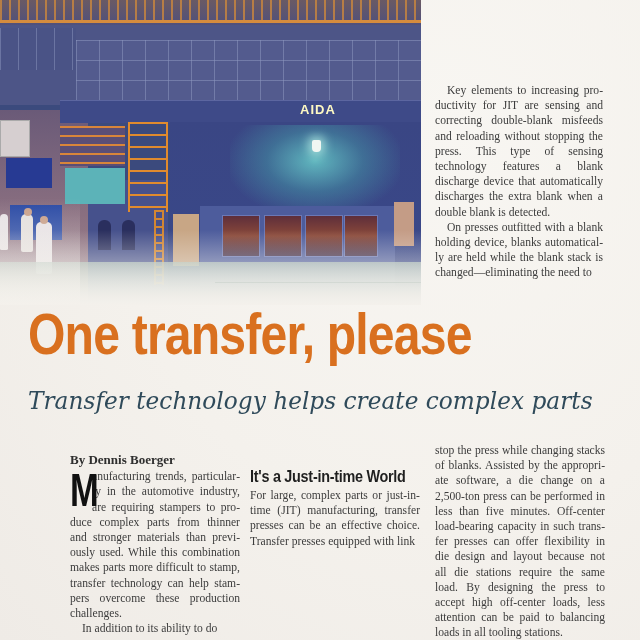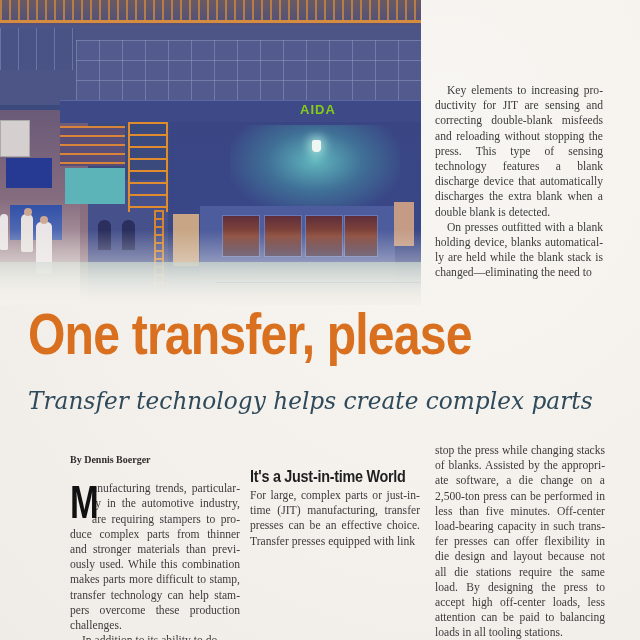--- a/index.html
+++ b/index.html
@@ -65,21 +65,21 @@
       left: 60px; top: 100px; width: 361px; height: 22px;
       background: #3e4a88;
       border-top: 1px solid #5c66a0;
     }
     .photo .aida {
       left: 300px; top: 102px;
       font-family: "Liberation Sans", sans-serif;
       font-weight: bold;
       font-size: 13px;
       letter-spacing: 1px;
-      color: #84cc16;
+      color: #fef9c3;
     }
     .photo .press-body {
       left: 170px; top: 122px; width: 251px; height: 170px;
       background: linear-gradient(180deg, #3a4684 0%, #39488a 100%);
     }
     .photo .press-glow {
       left: 230px; top: 125px; width: 170px; height: 90px;
       background: radial-gradient(ellipse at 50% 40%, rgba(110,220,210,.75) 0%, rgba(70,160,170,.45) 40%, rgba(58,70,132,0) 75%);
     }
     .photo .press-lamp {
@@ -236,23 +236,23 @@
     }
     .col-2 {
       left: 250px; top: 456px; width: 170px;
     }
     .col-3 {
       left: 435px; top: 443px; width: 170px;
     }
 
     .byline {
       font-weight: bold;
-      font-size: 10px;
+      font-size: 13px;
       color: #2e2e2e;
-      margin-bottom: 14px;
+      margin-bottom: 2px;
       text-align: left;
     }
     .dropcap {
       float: left;
       font-family: "Liberation Sans Narrow", "Liberation Sans", sans-serif;
       font-weight: bold;
       font-size: 46px;
       line-height: 38px;
       height: 40px;
       color: #111;

